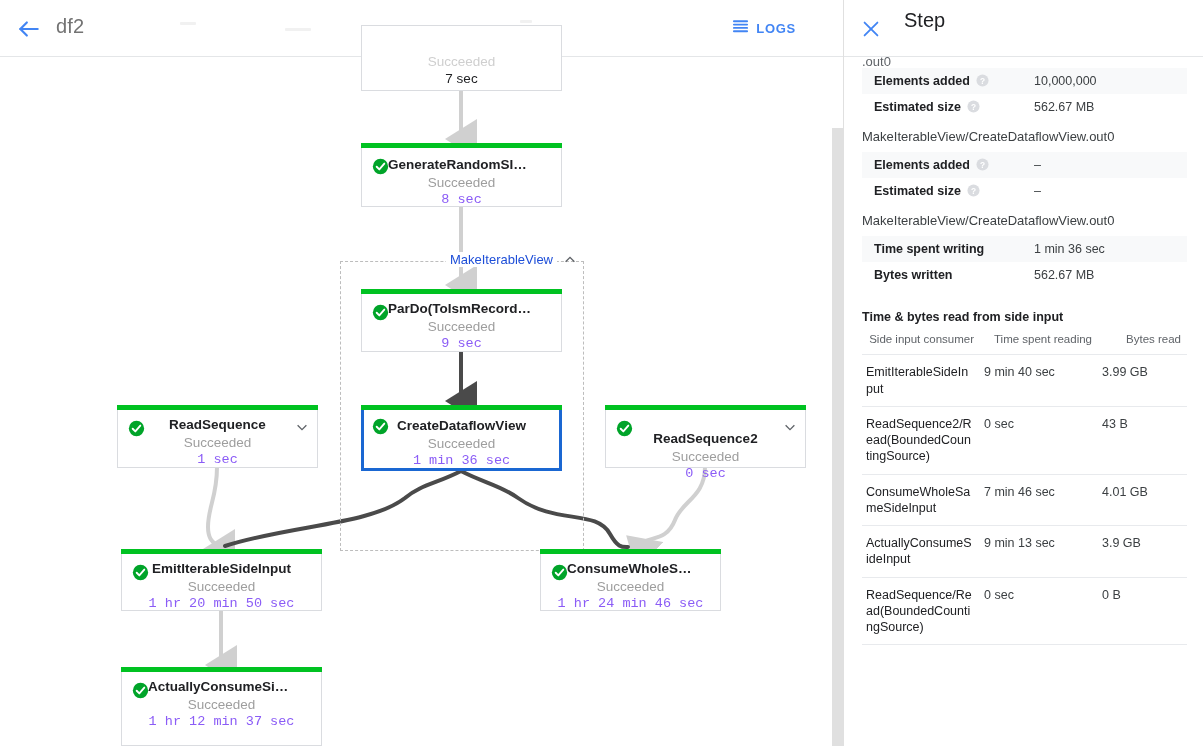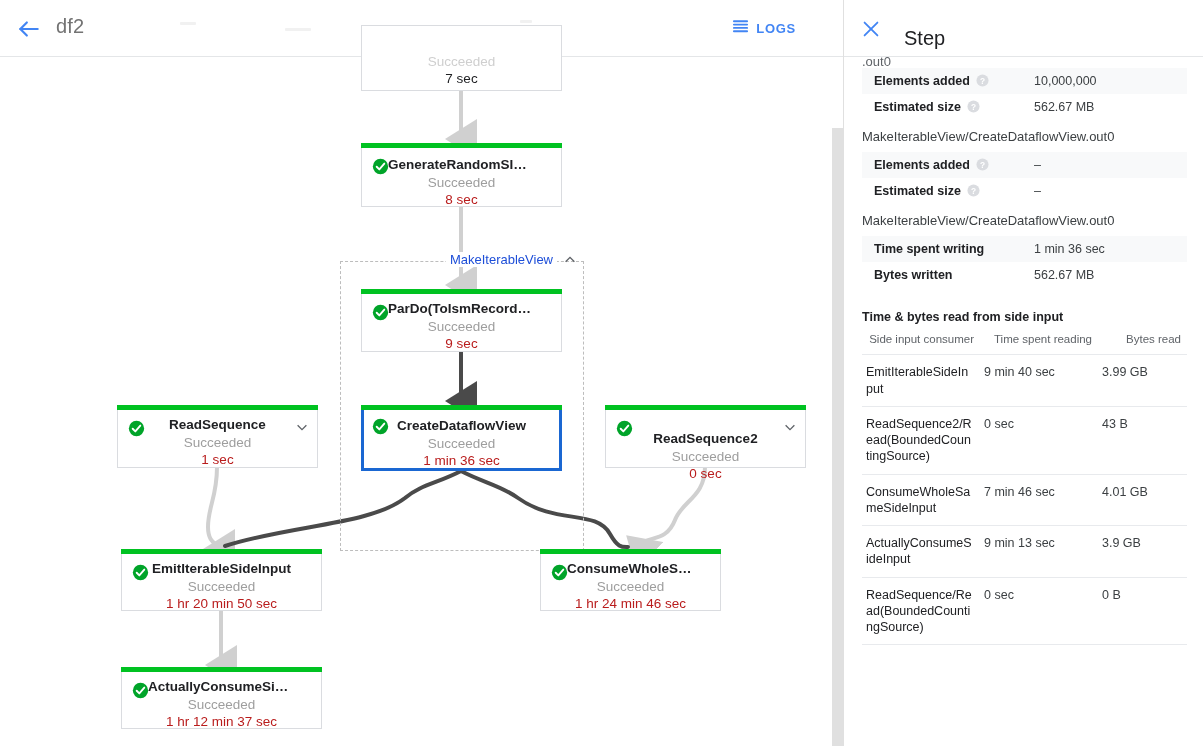--- a/index.html
+++ b/index.html
@@ -81,21 +81,21 @@
   .node .title {
     font-size: 13.5px; font-weight: 700; color: #202124;
     margin-top: 9px; white-space: nowrap;
     overflow: hidden; text-overflow: ellipsis;
     padding: 0 26px;
   }
   .node .status {
     font-size: 13.5px; color: #9e9e9e; margin-top: 3px;
   }
   .node .time {
-    font-size: 13.5px; color: #b91c1c; margin-top: 2px;
+    font-size: 13.5px; color: #8b5cf6; margin-top: 2px; font-family: Liberation Mono, monospace;
   }
   .node .check {
     position: absolute; left: 10px; top: 10px;
     width: 17px; height: 17px;
   }
   .node .chev {
     position: absolute; right: 8px; top: 10px;
     width: 14px; height: 14px; color: #5f6368;
   }
 
@@ -151,21 +151,21 @@
   #panel-header {
     position: relative;
     height: 57px;
     border-bottom: 1px solid #e4e6e8;
   }
   #close-icon {
     position: absolute; left: 16px; top: 18px;
     width: 22px; height: 22px; color: #4285f4; cursor: pointer;
   }
   #panel-title {
-    position: absolute; left: 60px; top: 27px;
+    position: absolute; left: 60px; top: 9px;
     font-size: 20px; color: #202124;
   }
   #panel-body {
     position: absolute; left: 0; top: 57px;
     width: 359px; height: 689px;
     overflow: hidden;
     padding: 0 16px 0 18px;
   }
   .clip-line {
     font-size: 13px; color: #5f6368;
@@ -382,21 +382,21 @@
           <svg viewBox="0 0 20 20" width="17" height="17">
             <circle cx="10" cy="10" r="9" fill="#00a429"></circle>
             <polyline points="5.5,10.3 8.6,13.4 14.5,6.6" fill="none" stroke="#fff" stroke-width="2.2" stroke-linecap="round" stroke-linejoin="round"></polyline>
           </svg>
         </span>
         <div class="title" style="margin-top:7px;">ConsumeWholeSameSi…</div>
         <div class="status">Succeeded</div>
         <div class="time">1 hr 24 min 46 sec</div>
       </div>
 
-      <div class="node" style="left:121px;top:615px;width:201px;height:57px;">
+      <div class="node" style="left:121px;top:615px;width:201px;height:74px;">
         <div class="bar"></div>
         <span class="check">
           <svg viewBox="0 0 20 20" width="17" height="17">
             <circle cx="10" cy="10" r="9" fill="#00a429"></circle>
             <polyline points="5.5,10.3 8.6,13.4 14.5,6.6" fill="none" stroke="#fff" stroke-width="2.2" stroke-linecap="round" stroke-linejoin="round"></polyline>
           </svg>
         </span>
         <div class="title" style="margin-top:7px;">ActuallyConsumeSideI…</div>
         <div class="status">Succeeded</div>
         <div class="time">1 hr 12 min 37 sec</div>

